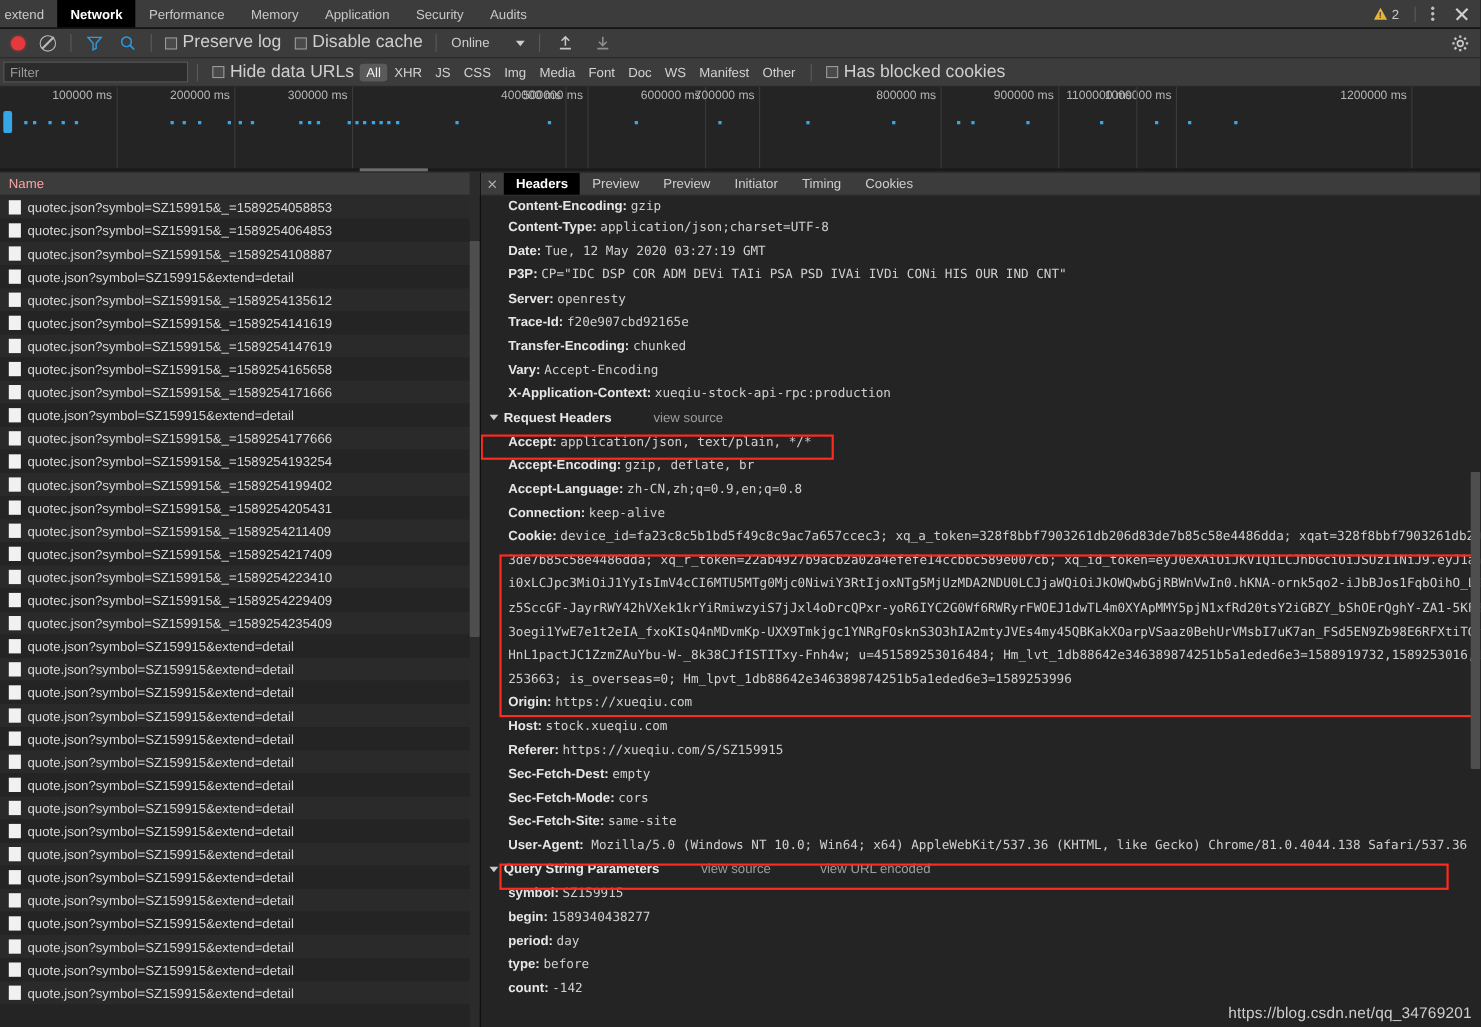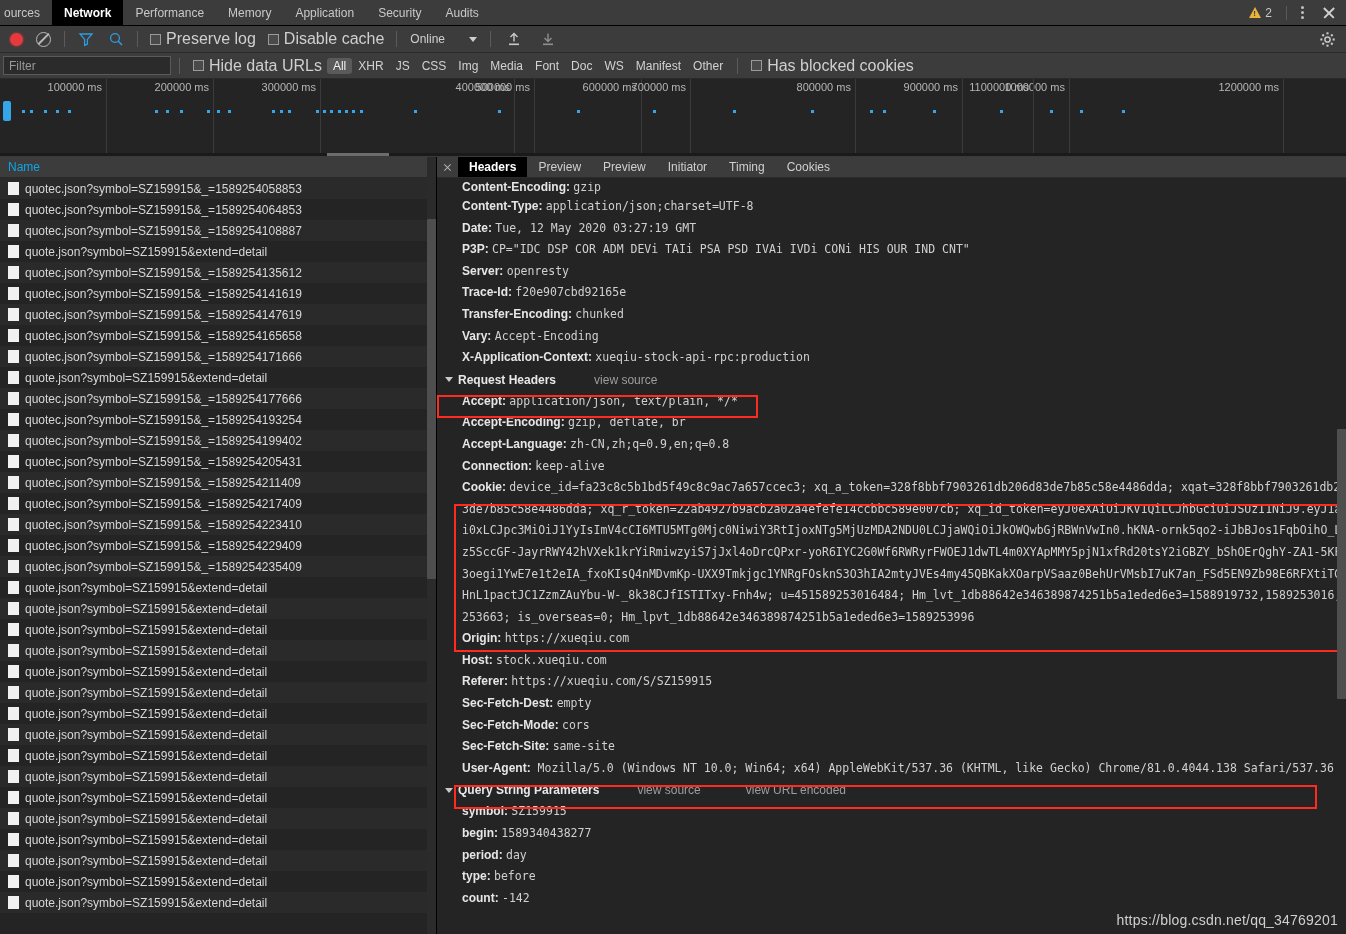--- a/index.html
+++ b/index.html
@@ -201,21 +201,21 @@
     display: flex; flex-direction: column;
     border-right: 1px solid #000;
     position: relative;
   }
   #req-header {
     height: 21px;
     background: #3c3c3c;
     border-bottom: 1px solid #2a2a2a;
     display: flex; align-items: center;
     padding-left: 8px;
-    font-size: 12px; color: #0ea5e9;
+    font-size: 12px; color: #fca5a5;
   }
   #req-list {
     flex: 1;
     overflow: hidden;
     position: relative;
   }
   .req-row {
     height: 21px;
     display: flex; align-items: center;
     gap: 6px; padding-left: 8px;
@@ -345,21 +345,21 @@
   #det-scroll-thumb {
     position: absolute; right: 0; top: 230px;
     width: 9px; height: 270px; background: #4e4e4e; border-radius: 1px;
   }
 </style>
 </head>
 <body>
 
 <div id="devtools-tabbar">
   <div class="dt-tab clipped">
-      <span>ources</span>
+      <span>extend</span>
     </div>
   <div class="dt-tab selected">
       <span>Network</span>
     </div>
   <div class="dt-tab">
       <span>Performance</span>
     </div>
   <div class="dt-tab">
       <span>Memory</span>
     </div>

